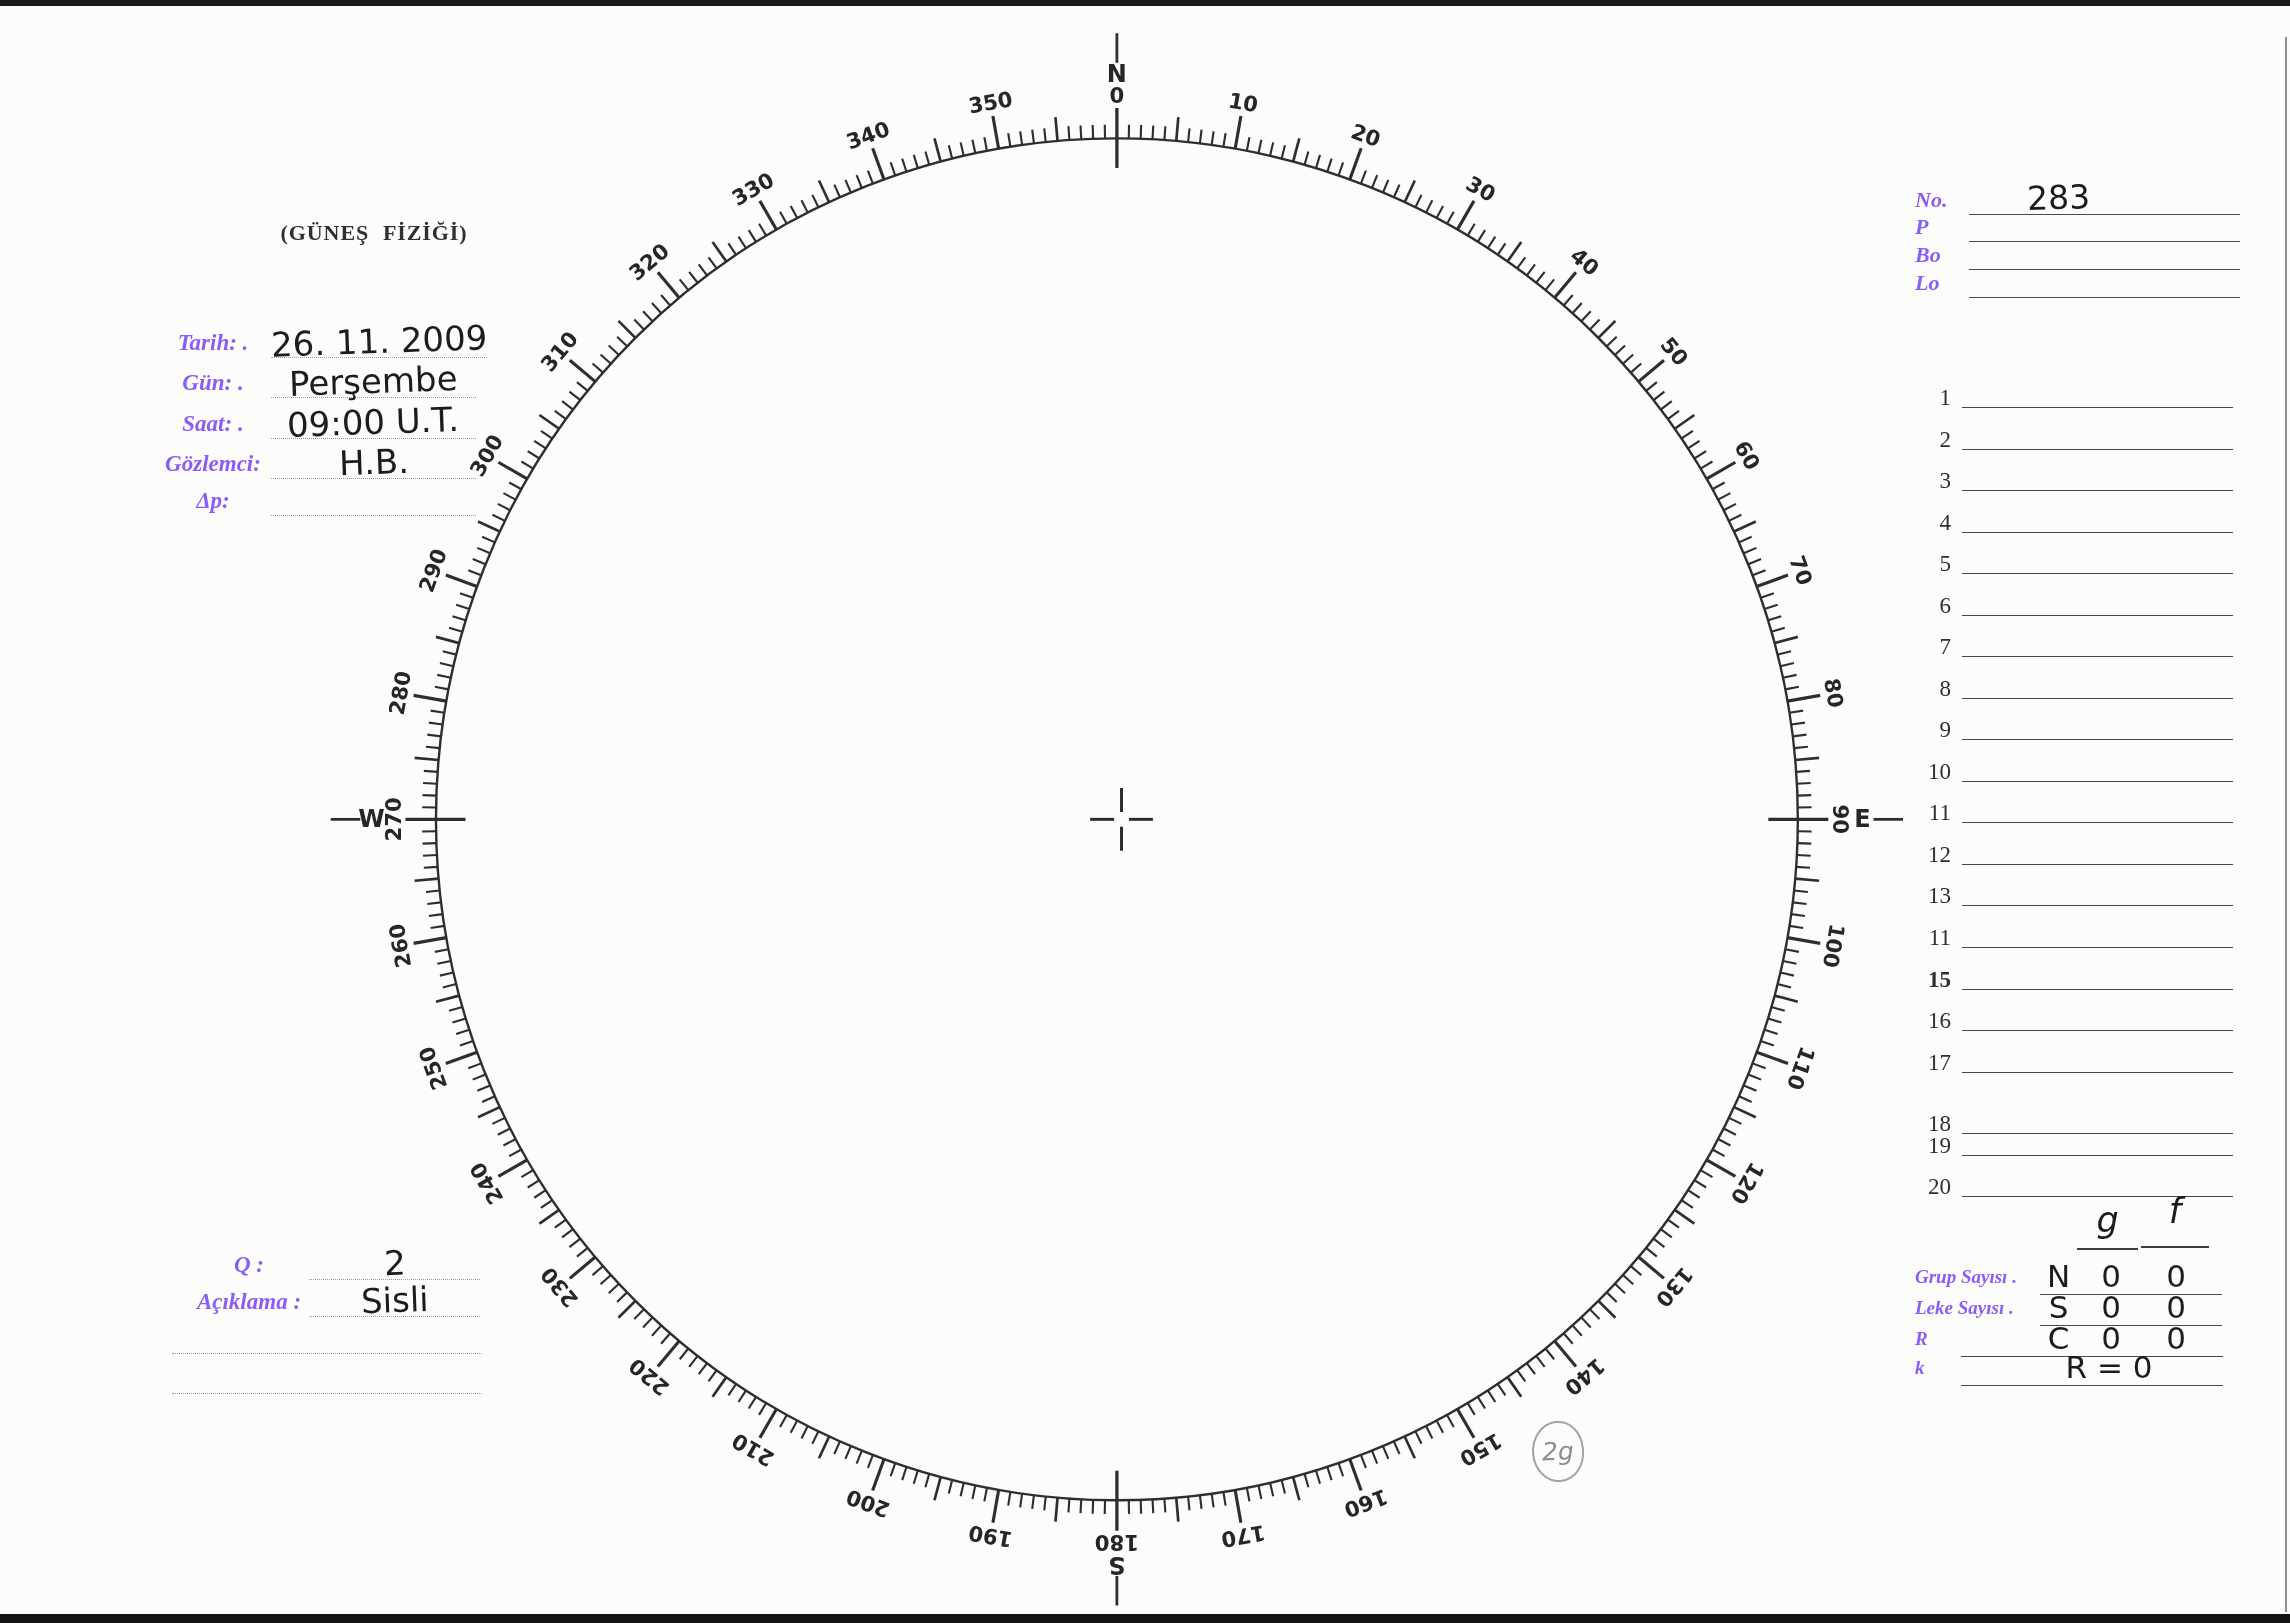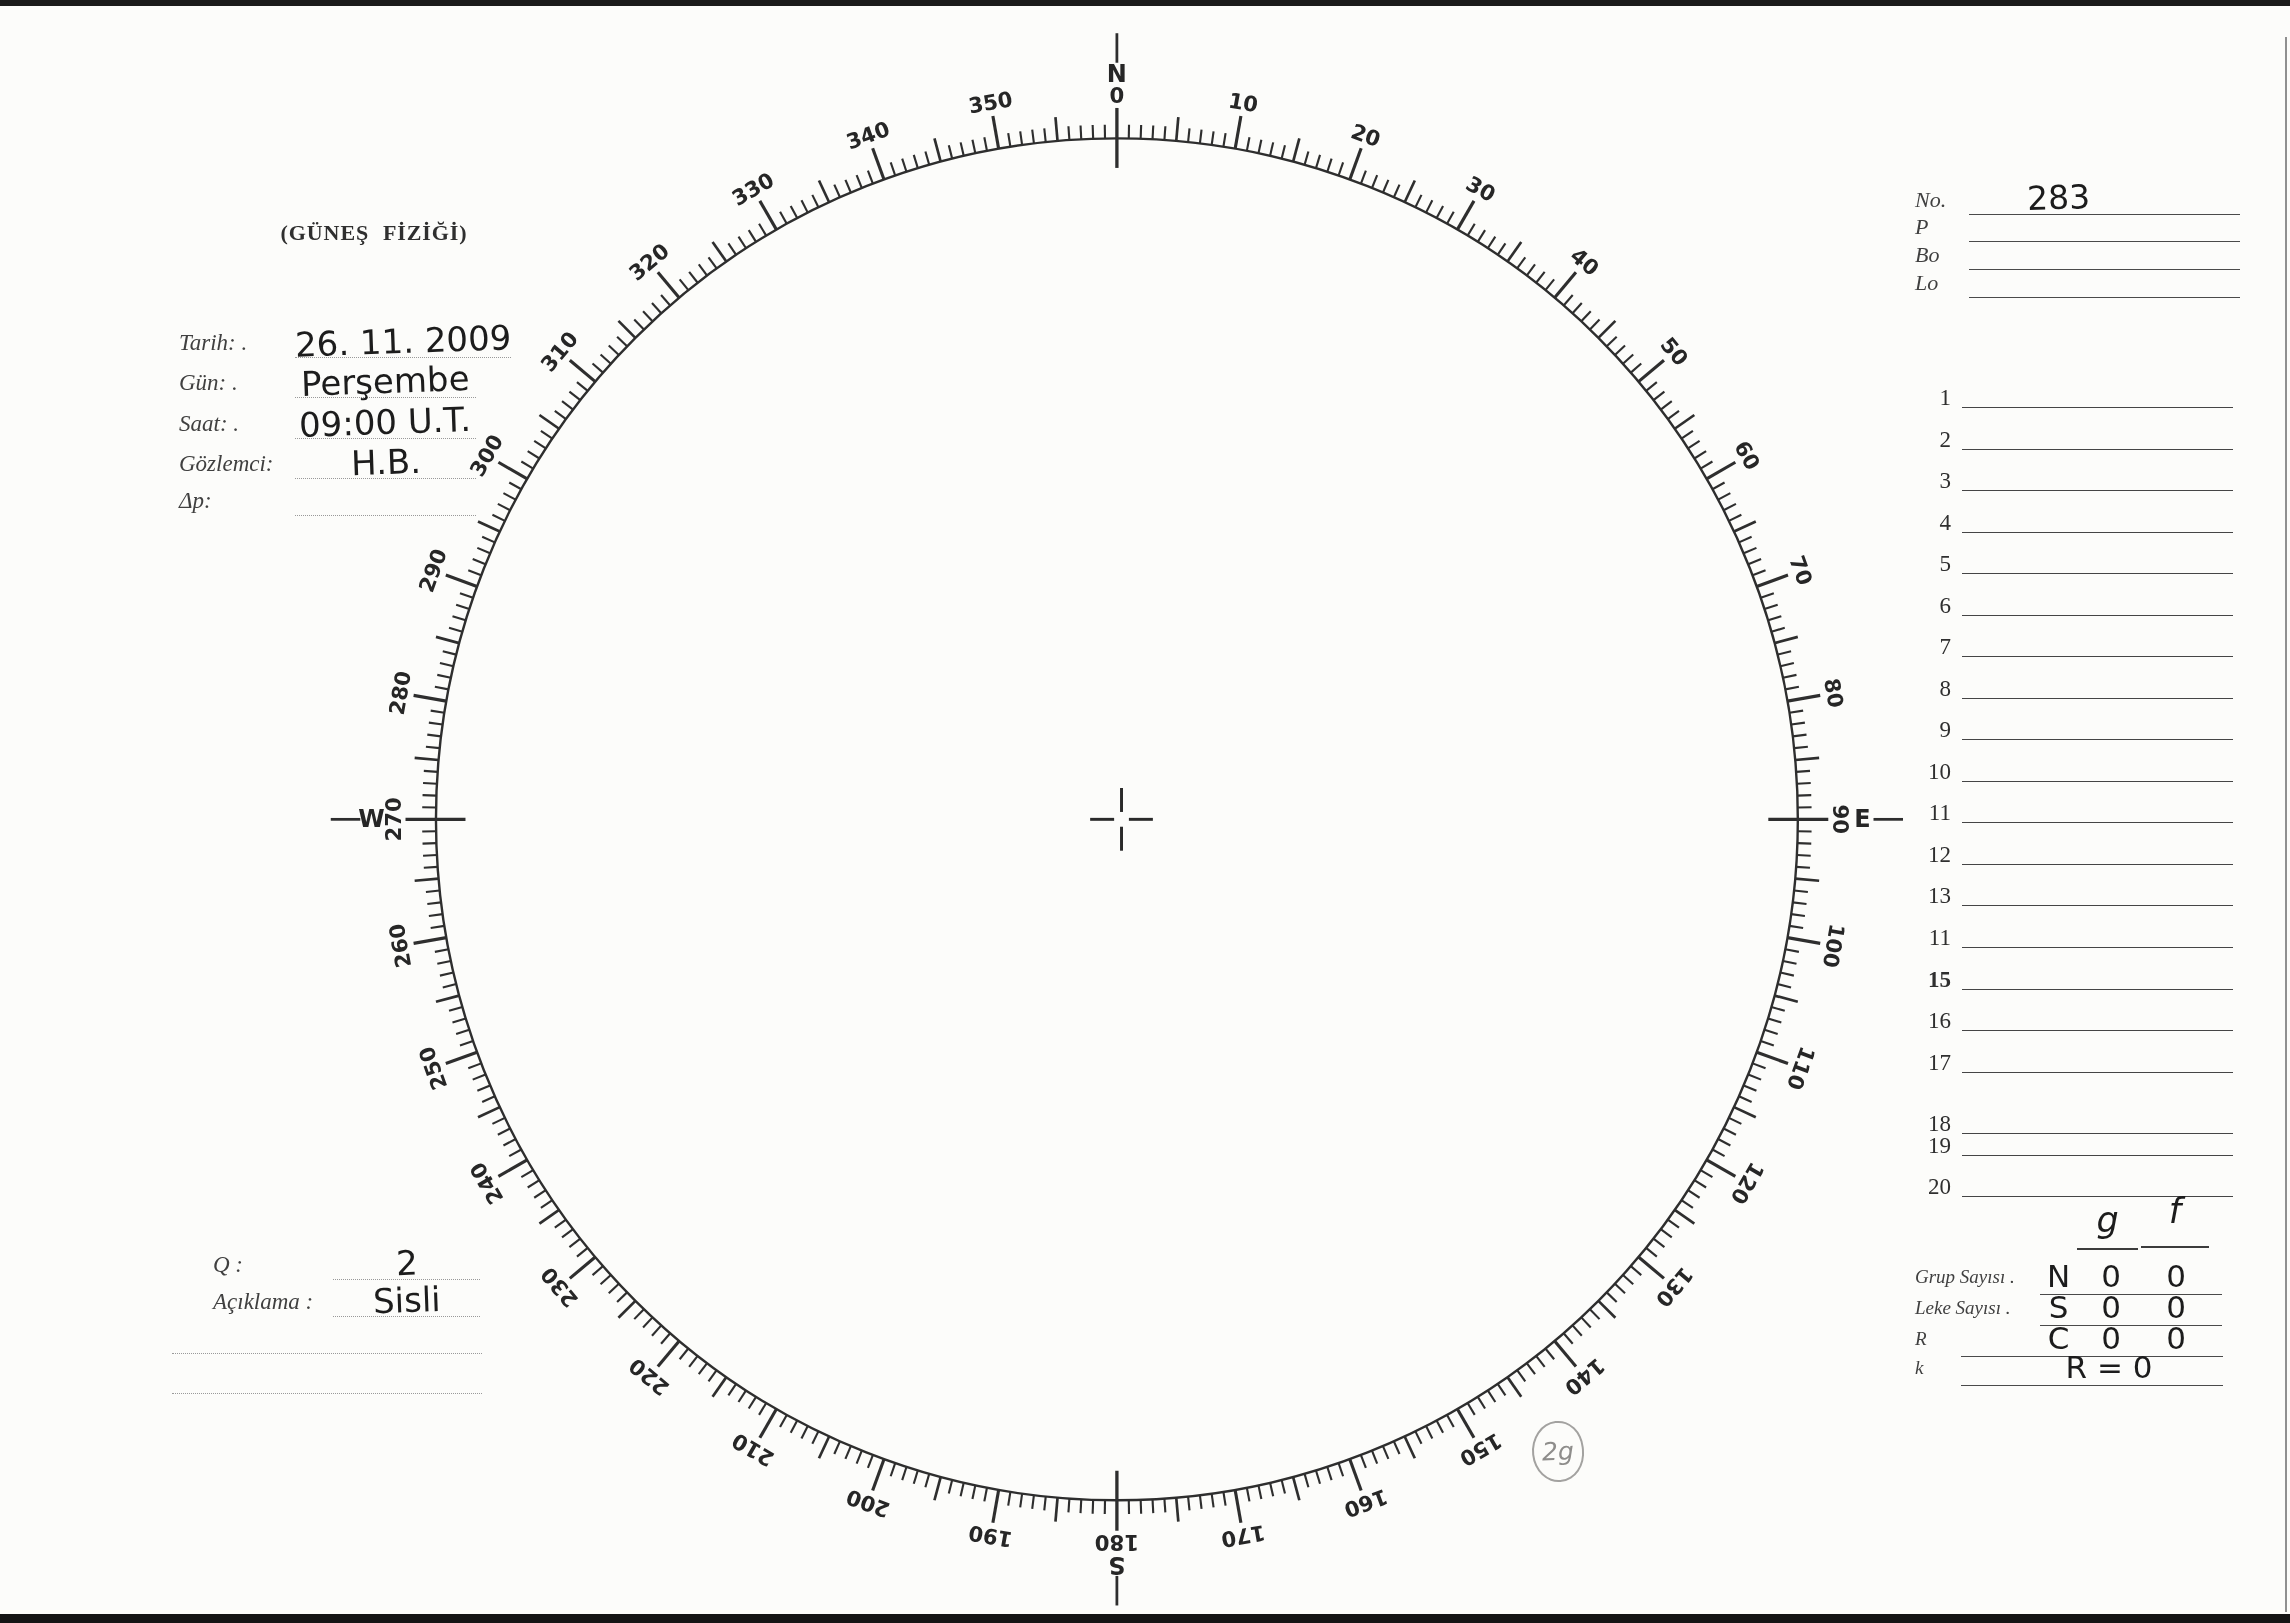--- a/index.html
+++ b/index.html
@@ -13,25 +13,25 @@
   .scanband-bottom { position:absolute; left:0; top:1614px; width:2291px; height:9.2px; background:#141414; }
   .scanline-right { position:absolute; left:2285px; top:37px; width:1.8px; height:1575px; background:#8f8f8f; }
 
   svg#dial { position:absolute; left:0; top:0; }
 
   
   .hdr { position:absolute; left:157px; top:212px; width:434px; text-align:center; }
   .hdr .t1 { font-size:24px; font-weight:600; letter-spacing:0.9px; word-spacing:11px; }
   .hdr .t2 { font-size:22px; font-weight:600; letter-spacing:0.9px; word-spacing:7.4px; margin-top:8.3px; }
 
-  .plabel { font-style:italic; font-weight:400; font-size:23px; color:#404040; }
+  .plabel { font-style:italic; font-weight:700; font-size:23px; color:#8b5cf6;text-align:center; }
 
   
   .form-row { position:absolute; left:155px; width:321px; height:42px; display:flex; align-items:flex-end; }
-  .form-row .plabel { flex:0 0 116px; padding-bottom:3.7px; line-height:1;margin-left:24px; }
+  .form-row .plabel { flex:0 0 116px; padding-bottom:3.7px; line-height:1; }
   .form-row .dotline { flex:1; height:100%; border-bottom:1.8px dotted #999;
                        display:flex; align-items:flex-end; justify-content:center; }
   .bl { left:189px; width:291px; }
   .bl .plabel { flex:0 0 120px; }
   .dotrule { position:absolute; left:172px; width:310px; height:0; border-bottom:1.8px dotted #9a9a9a; }
 
   .hand { font-family:"DejaVu Sans", sans-serif; color:#1c1c1c; }
   .hand-big { font-size:34px; line-height:.95; white-space:nowrap; display:inline-block; transform:rotate(-2deg); }
 
   

